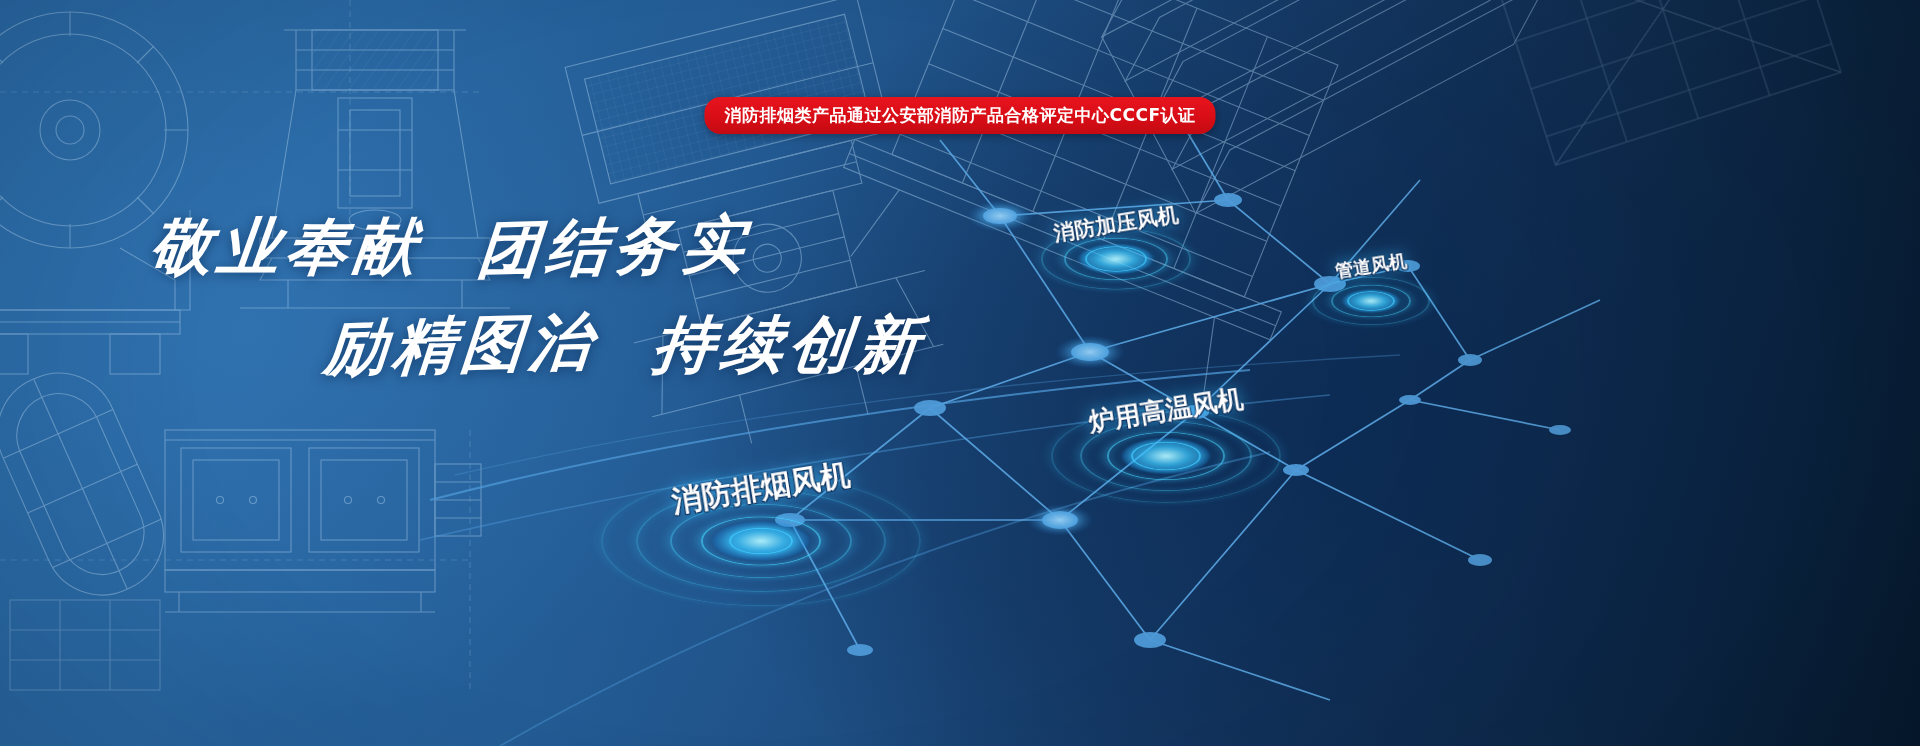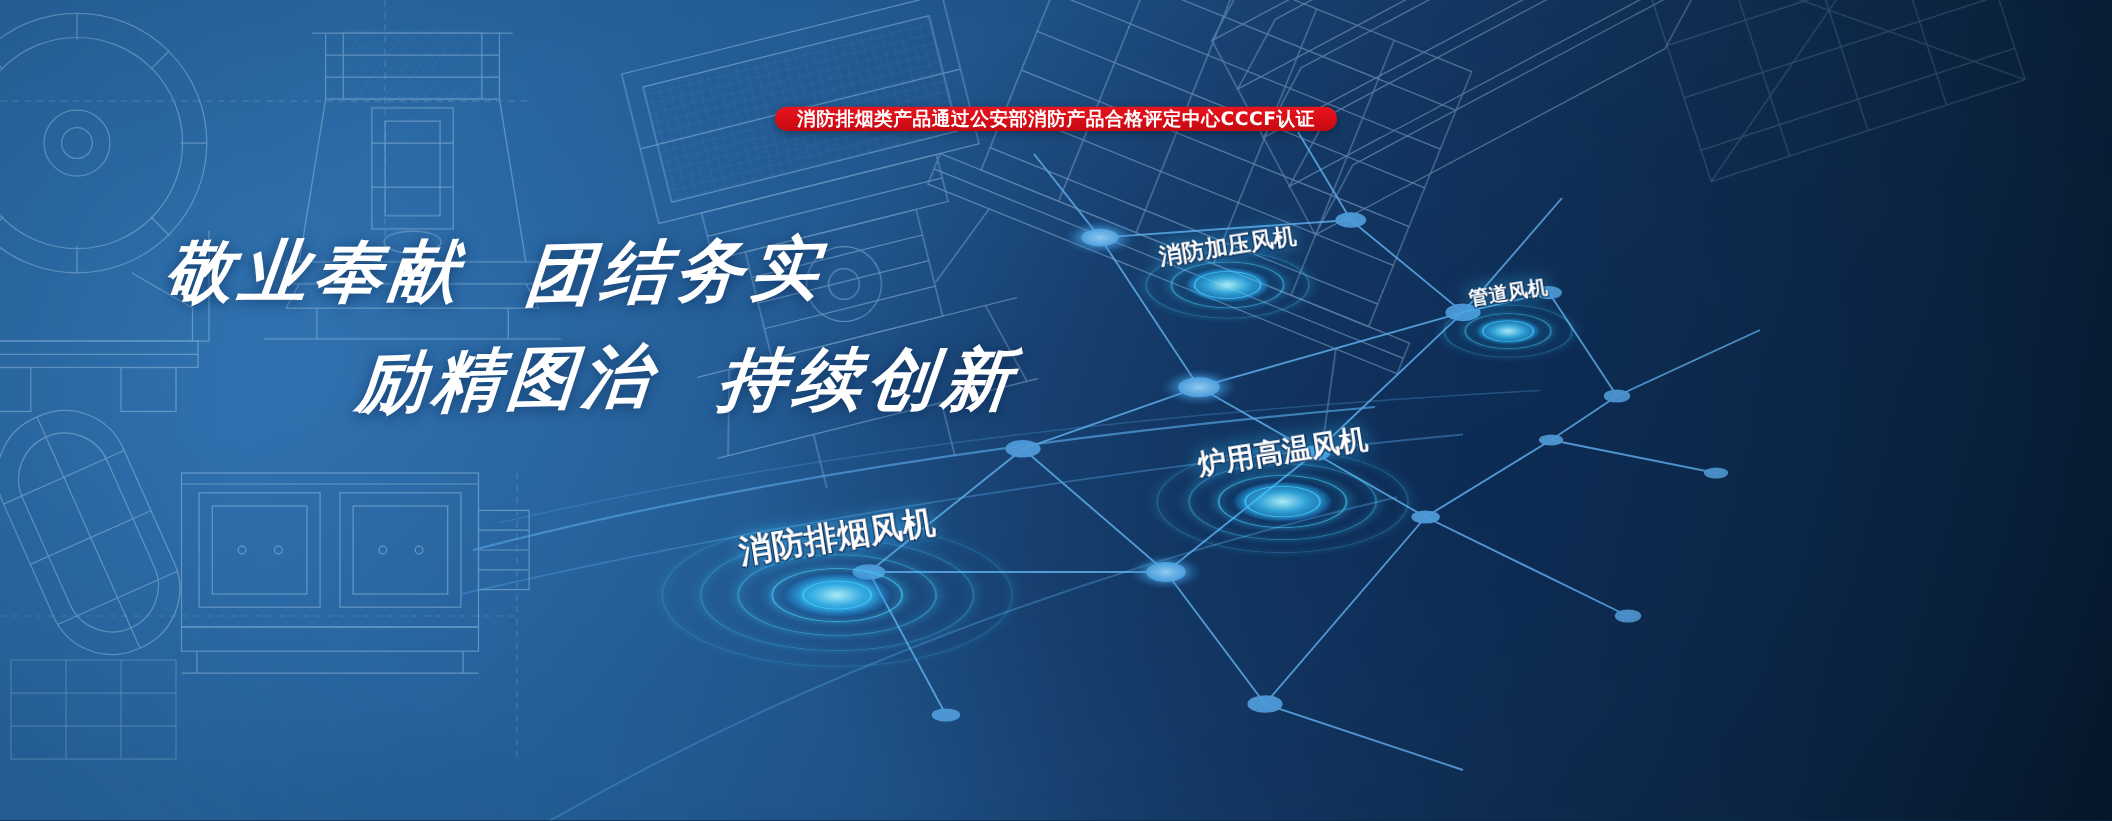--- a/index.html
+++ b/index.html
@@ -34,21 +34,21 @@
   
   .network { position:absolute; inset:0; pointer-events:none; }
   .network svg { width:100%; height:100%; display:block; }
 
   
   .cert-banner {
     position:absolute;
     left:50%;
     transform:translateX(-50%);
     top:97px;
-    height:22px;
+    height:37px;
     padding:0 20px;
     display:flex; align-items:center; justify-content:flex-end;
     background:linear-gradient(180deg,#e8141e 0%, #d80d16 55%, #c40a12 100%);
     border-radius:16px;
     box-shadow:0 2px 8px rgba(0,0,0,0.35);
     z-index:30;
   }
   .cert-banner span {
     color:#ffffff;
     font-size:17px;

